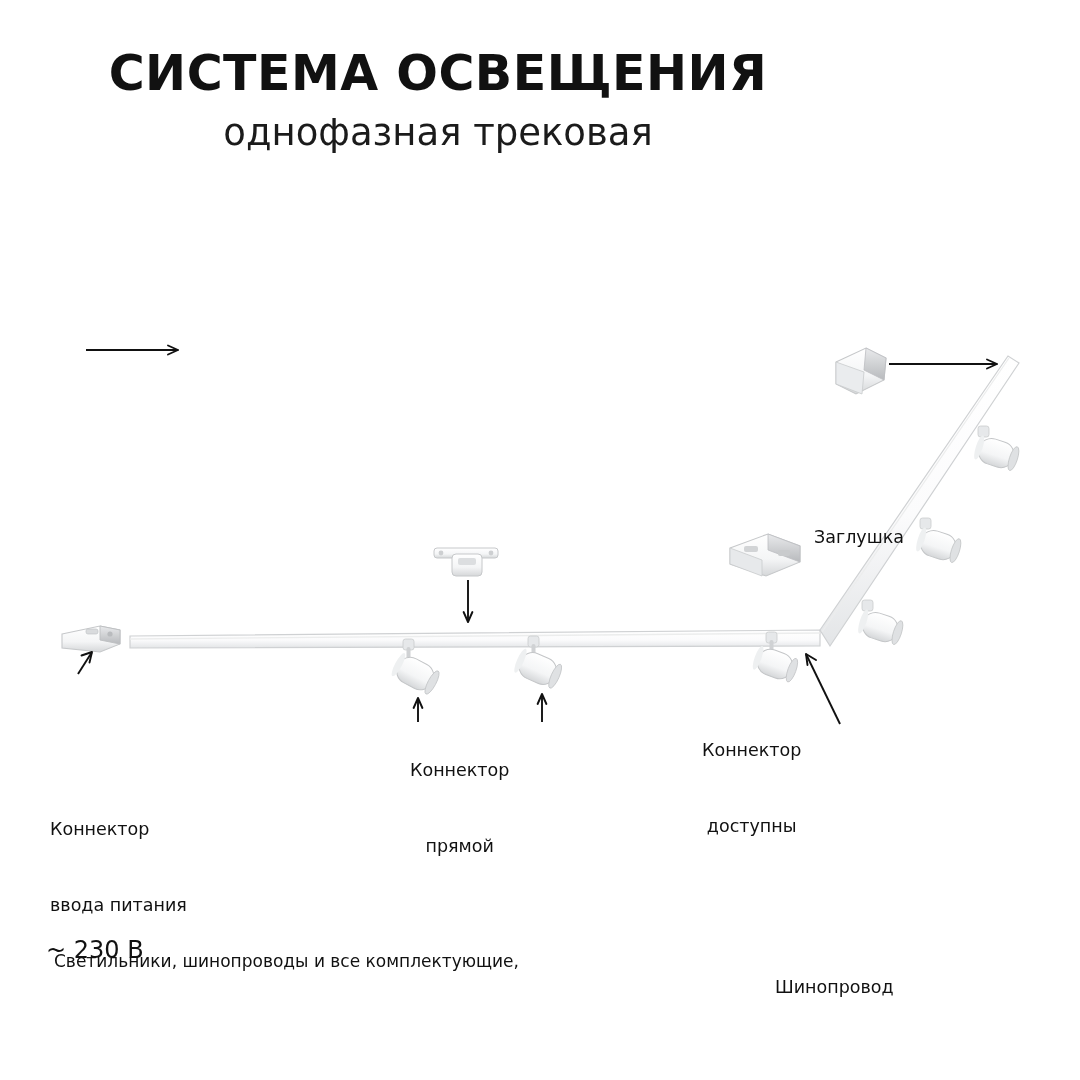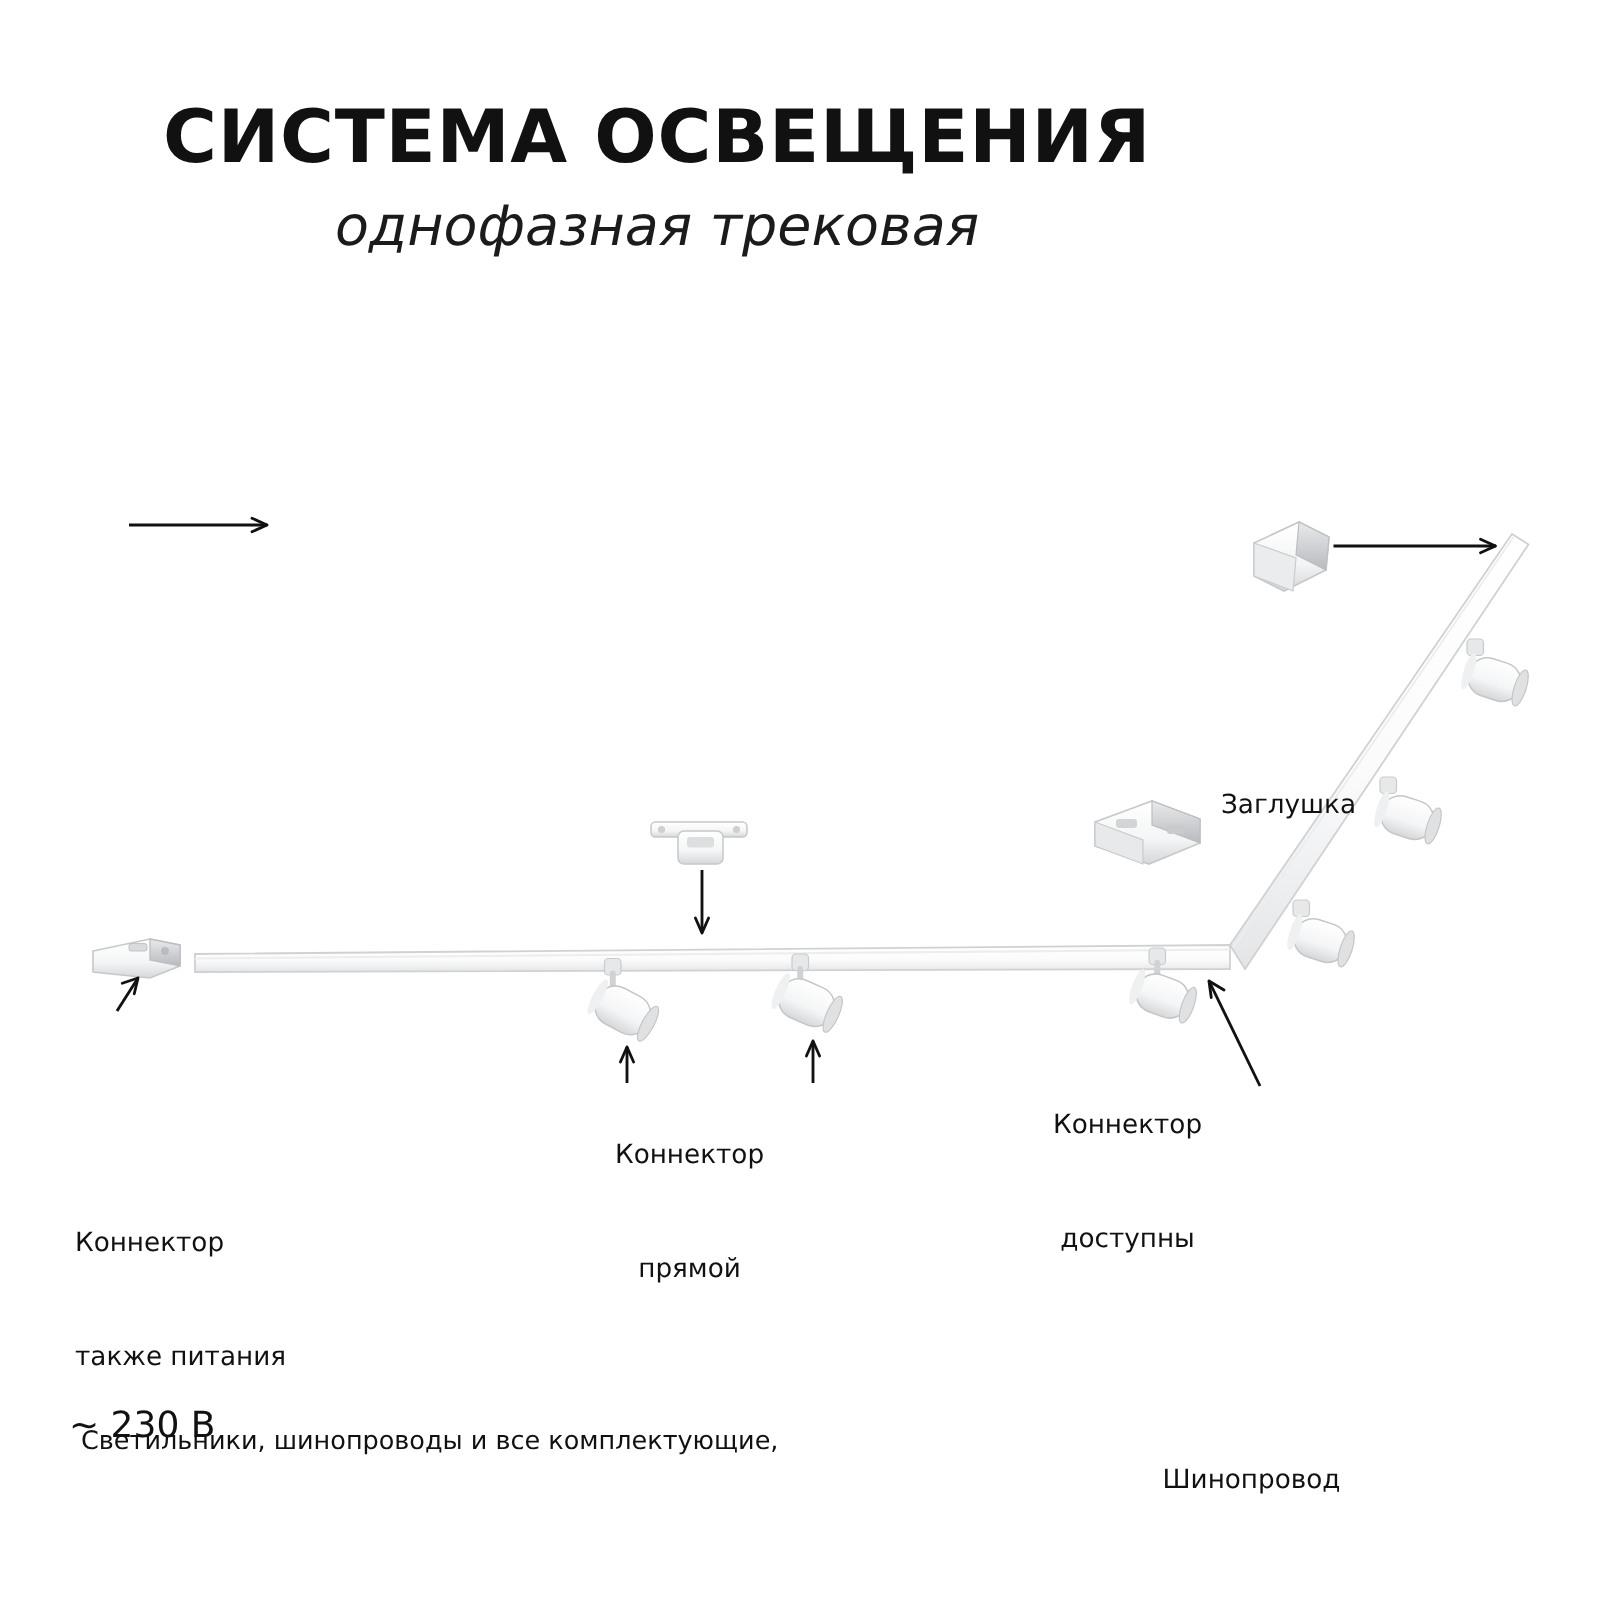--- a/index.html
+++ b/index.html
@@ -12,40 +12,39 @@
     height: 1080px;
     position: relative;
     font-family: "DejaVu Sans", "Liberation Sans", sans-serif;
     color: #1b1b1b;
     overflow: hidden;
   }
 
   
   .header {
     position: absolute;
-    top: 66px;
+    top: 48px;
     left: 0;
     width: 876px;
     text-align: center;
   }
   .title {
     font-size: 49px;
     font-weight: 700;
     letter-spacing: 0.5px;
     line-height: 1.05;
     color: #111111;
     margin: 0;
   }
   .subtitle {
     font-size: 37px;
     font-weight: 400;
     line-height: 1.1;
     color: #1b1b1b;
     margin: 14px 0 0 0;
-    font-style: italic;
   }
 
   
   .diagram {
     position: absolute;
     top: 230px;
     left: 0;
     width: 882px;
     height: 590px;
   }
@@ -237,21 +236,21 @@
     <div>прямой</div>
   </div>
 
   <div class="label center" id="label-angle">
     <div>Коннектор</div>
     <div>доступны</div>
   </div>
 
   <div class="label left" id="label-power">
     <div>Коннектор</div>
-    <div>также питания</div>
+    <div>ввода питания</div>
   </div>
 
   <div class="label left" id="label-voltage">~ 230 В</div>
 
 
   <div class="label left" id="label-busbar">Шинопровод</div>
 </div>
 
 <div class="footer-note">
   <span>Светильники, шинопроводы и все комплектующие,</span>

